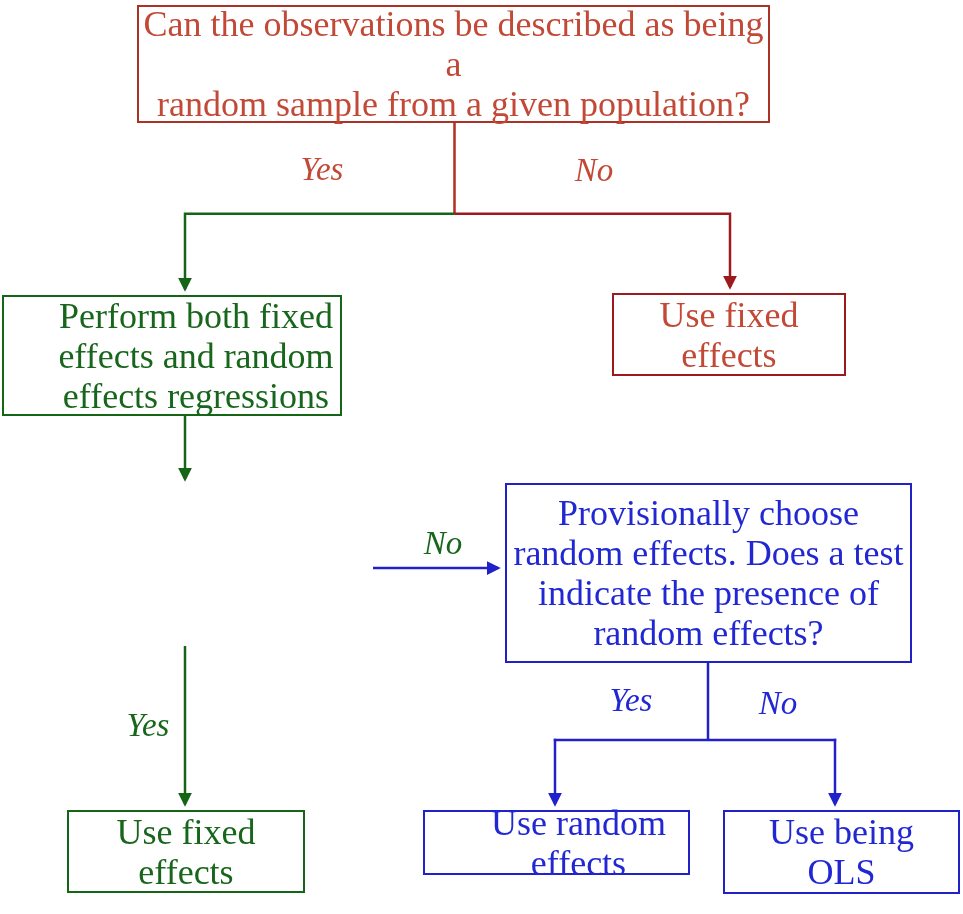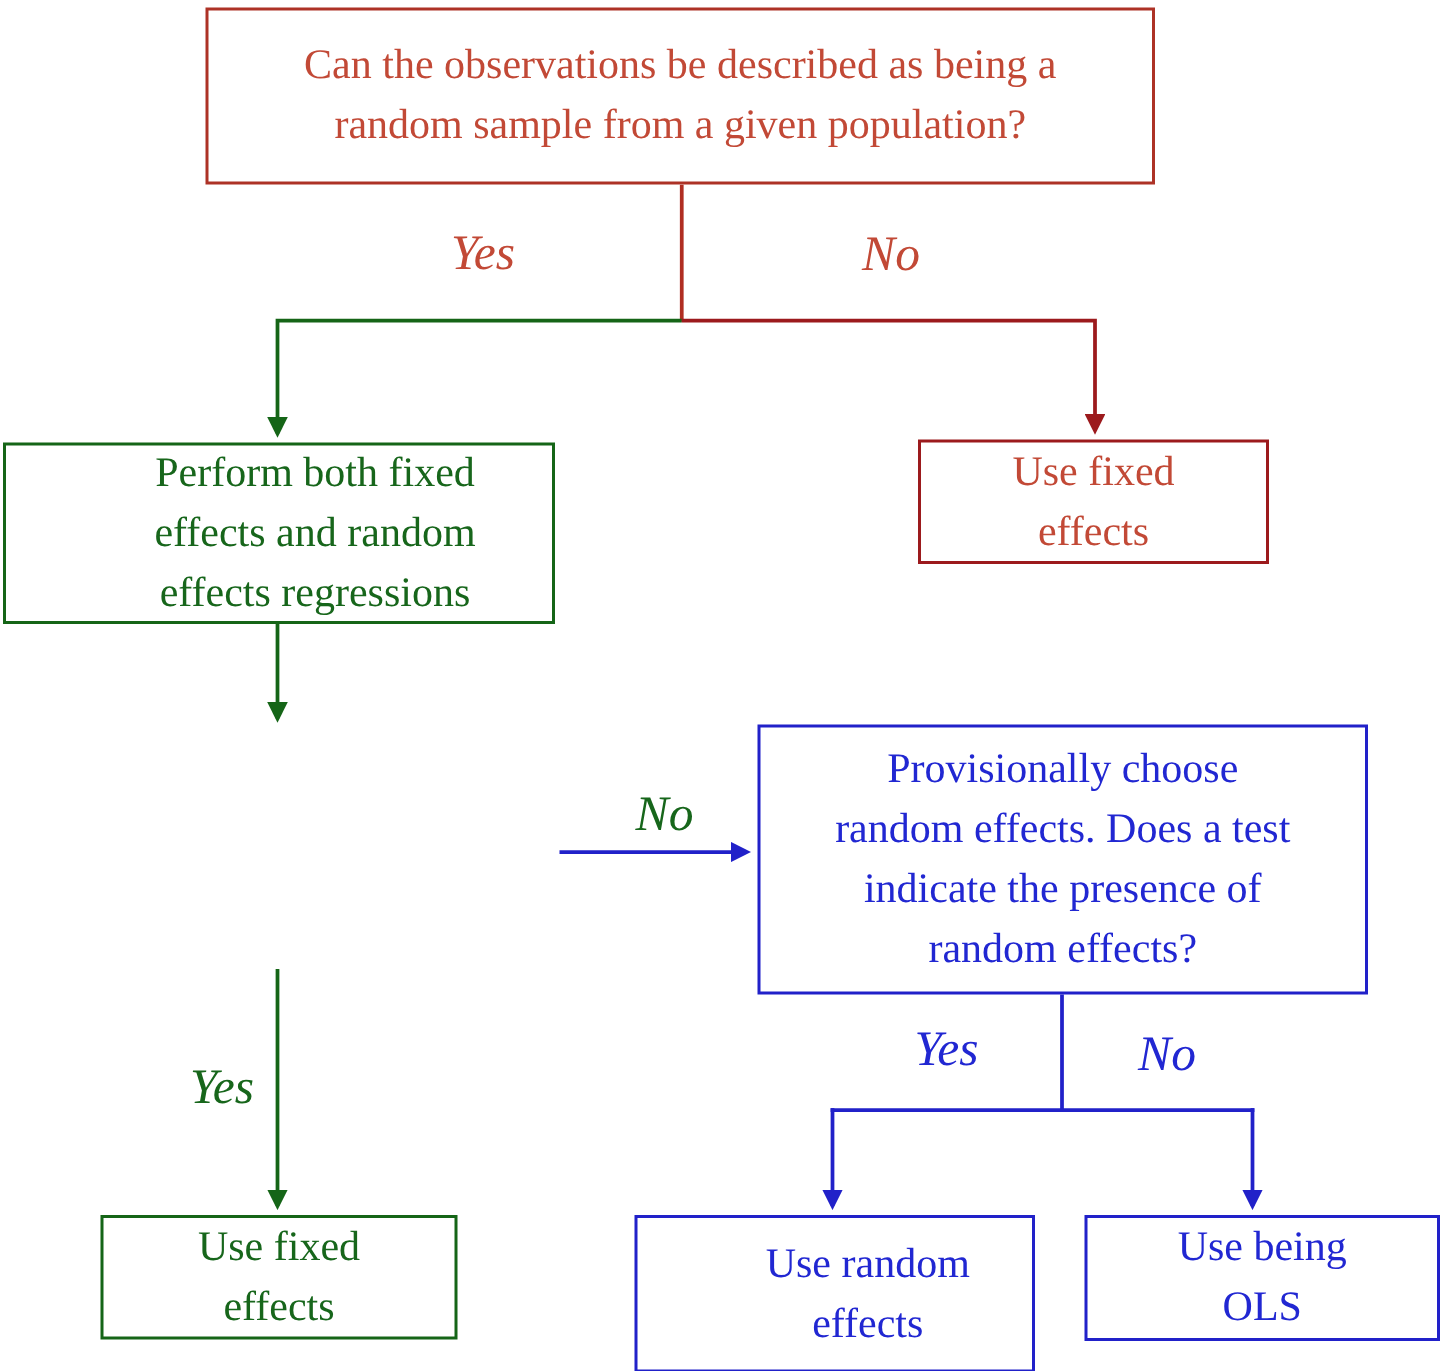--- a/index.html
+++ b/index.html
@@ -16,21 +16,21 @@
     overflow: hidden;
   }
   .node {
     position: absolute;
     box-sizing: border-box;
     display: flex;
     align-items: center;
     justify-content: center;
     text-align: center;
     white-space: pre-line;
-    font-size: 28px;
+    font-size: 36px;
     line-height: 40px;
     background: #ffffff;
   }
   .node.red-q {
     border: 2.5px solid #ad3226;
     color: #c24936;
   }
   .node.red-leaf {
     border: 2.5px solid #9c1a1d;
     color: #c24936;
@@ -98,37 +98,37 @@
 
     <line x1="708" y1="646" x2="708" y2="740" stroke="#2121c9" stroke-width="2.5"></line>
     <line x1="553.75" y1="740" x2="836.25" y2="740" stroke="#2121c9" stroke-width="2.5"></line>
     <line x1="555" y1="738.75" x2="555" y2="804" stroke="#2121c9" stroke-width="2.5" marker-end="url(#arr-blue)"></line>
     <line x1="835" y1="738.75" x2="835" y2="804" stroke="#2121c9" stroke-width="2.5" marker-end="url(#arr-blue)"></line>
   </svg>
 
   <div class="node red-q" style="left:137px; top:5px; width:633px; height:118px;">Can the observations be described as being a
 random sample from a given population?</div>
 
-  <div class="node green" style="left:2px; top:295px; width:368px; height:121px;padding-left:48px;">Perform both fixed
+  <div class="node green" style="left:2px; top:295px; width:340px; height:121px;padding-left:48px;">Perform both fixed
 effects and random
 effects regressions</div>
 
   <div class="node red-leaf" style="left:612px; top:293px; width:234px; height:83px;">Use fixed
 effects</div>
 
 
   <div class="node blue" style="left:505px; top:483px; width:407px; height:180px;">Provisionally choose
 random effects. Does a test
 indicate the presence of
 random effects?</div>
 
   <div class="node green" style="left:67px; top:810px; width:238px; height:83px;">Use fixed
 effects</div>
 
-  <div class="node blue" style="left:423px; top:810px; width:267px; height:105px;padding-left:44px;">Use random
+  <div class="node blue" style="left:423px; top:810px; width:267px; height:65px;padding-left:44px;">Use random
 effects</div>
 
   <div class="node blue" style="left:723px; top:810px; width:237px; height:84px;">Use being
 OLS</div>
 
   <div class="edge-label lbl-brick" style="left:322px; top:152px;">Yes</div>
 
   <div class="edge-label lbl-brick" style="left:594px; top:153px;">No</div>
 
   <div class="edge-label lbl-green" style="left:443px; top:526px;">No</div>

